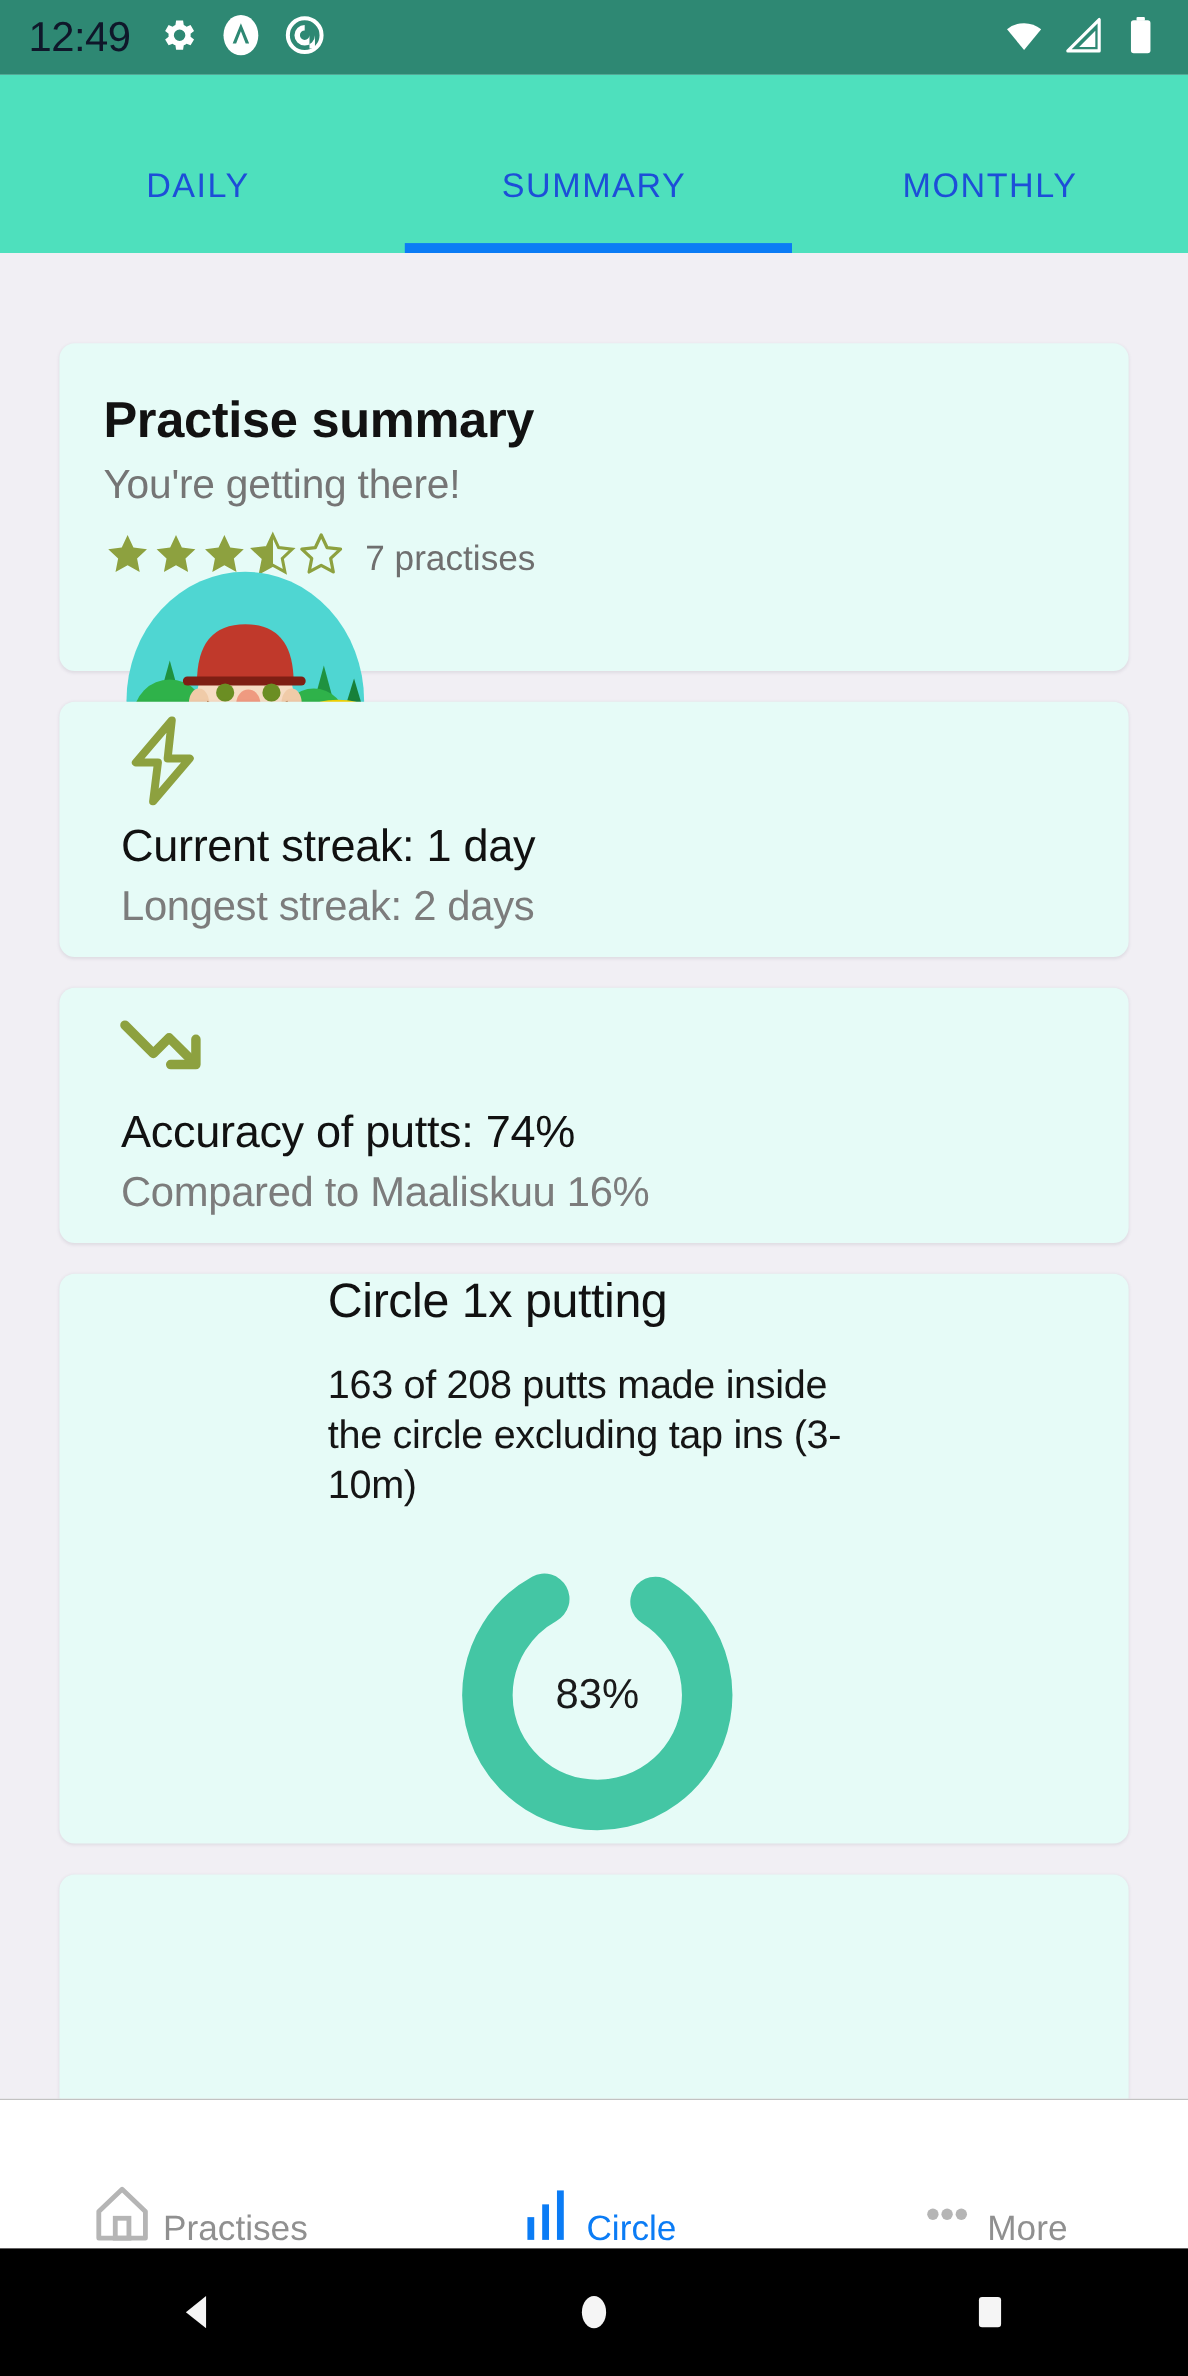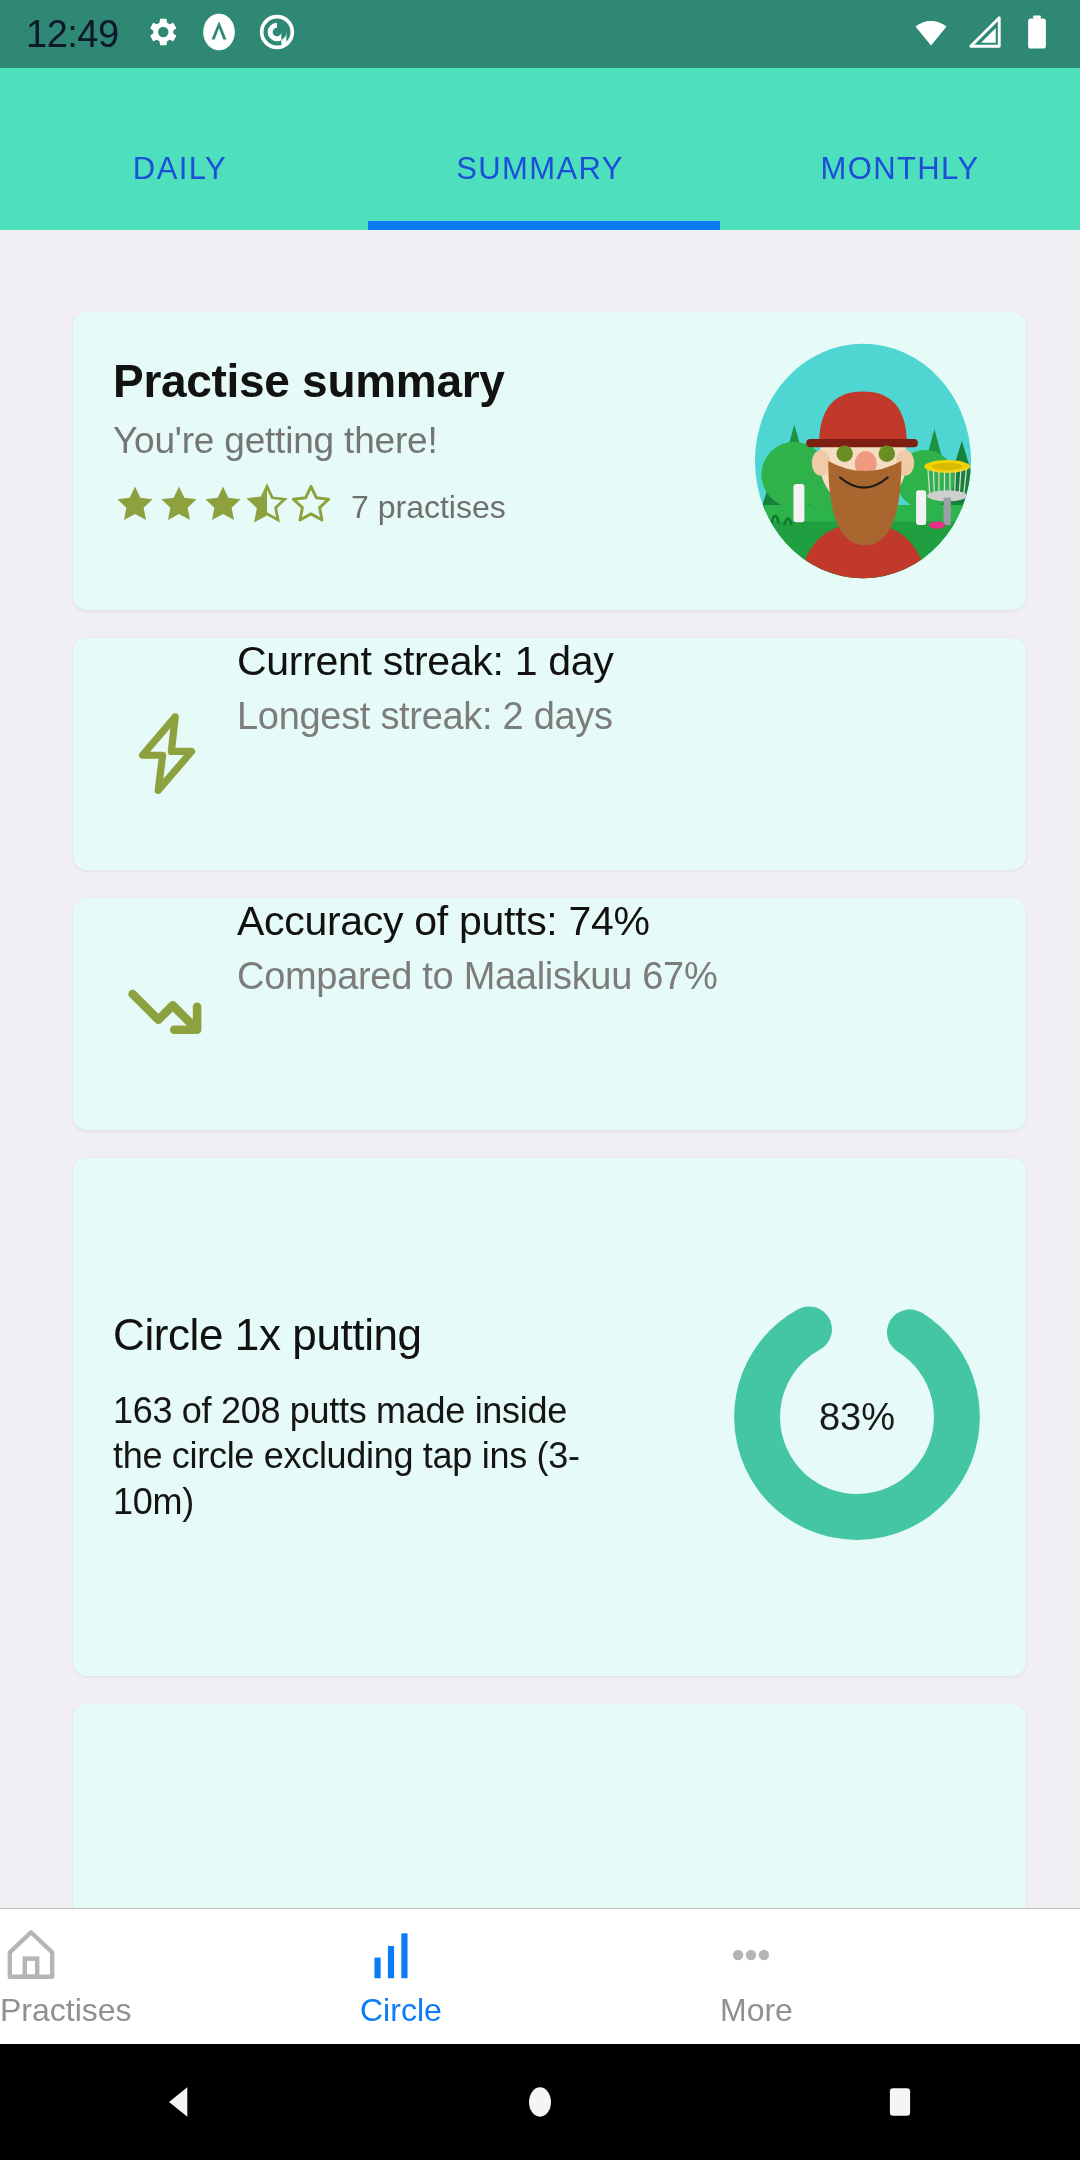--- a/index.html
+++ b/index.html
@@ -70,23 +70,24 @@
   #content {
     position: absolute;
     top: 230px; left: 0;
     width: 1080px; height: 1678px;
     overflow: hidden;
   }
 
   .card {
     background: #e6fbf7;
     border-radius: 14px;
-    margin: 0 54px 28px 73px;
+    margin: 0 54px 28px 54px;
     box-shadow: 0 1px 3px rgba(60,50,80,0.10);
     position: relative;
+    flex-direction: column;
   }
 
   
   #summary-card {
     margin-top: 82px;
     height: 298px;
     display: flex;
     align-items: flex-start;
     padding: 38px 34px 0 40px;
   }
@@ -191,22 +192,22 @@
   #bottom-nav {
     position: absolute;
     top: 1908px; left: 0;
     width: 1080px; height: 136px;
     background: #ffffff;
     border-top: 1px solid #bcbcbc;
     display: flex;
   }
   .nav-item {
     flex: 1;
-    display: flex; flex-direction: column;
-    align-items: flex-start; justify-content: center;
+    display: flex; flex-direction: row;
+    align-items: flex-end; justify-content: center;
     gap: 6px;
   }
   .nav-icon { height: 62px; display: flex; align-items: flex-end; justify-content: center; }
   .nav-label { font-size: 32px; color: #909090; }
   .nav-item.active .nav-label { color: #0b7cf5; }
 
   
   #android-nav {
     position: absolute;
     top: 2044px; left: 0;
@@ -393,21 +394,21 @@
 
     <div class="card stat-card">
       <div class="stat-icon">
         <svg width="86" height="70" viewBox="0 0 30 24">
           <path d="M3 5 L12 14 L17 9 L25 17" fill="none" stroke="#8da13f" stroke-width="3" stroke-linecap="round" stroke-linejoin="round"></path>
           <path d="M25.5 9.5 L25.5 17.5 L17.5 17.5" fill="none" stroke="#8da13f" stroke-width="3" stroke-linecap="round" stroke-linejoin="round"></path>
         </svg>
       </div>
       <div class="stat-text">
         <div class="stat-primary">Accuracy of putts: 74%</div>
-        <div class="stat-secondary">Compared to Maaliskuu 67%</div>
+        <div class="stat-secondary">Compared to Maaliskuu 16%</div>
       </div>
     </div>
 
     <div class="card" id="circle-card">
       <div class="circle-text">
         <div id="circle-title">Circle 1x putting</div>
         <div id="circle-desc">163 of 208 putts made inside the circle excluding tap ins (3-10m)</div>
       </div>
       <div class="donut-wrap">
         <svg width="270" height="270" viewBox="0 0 100 100">

